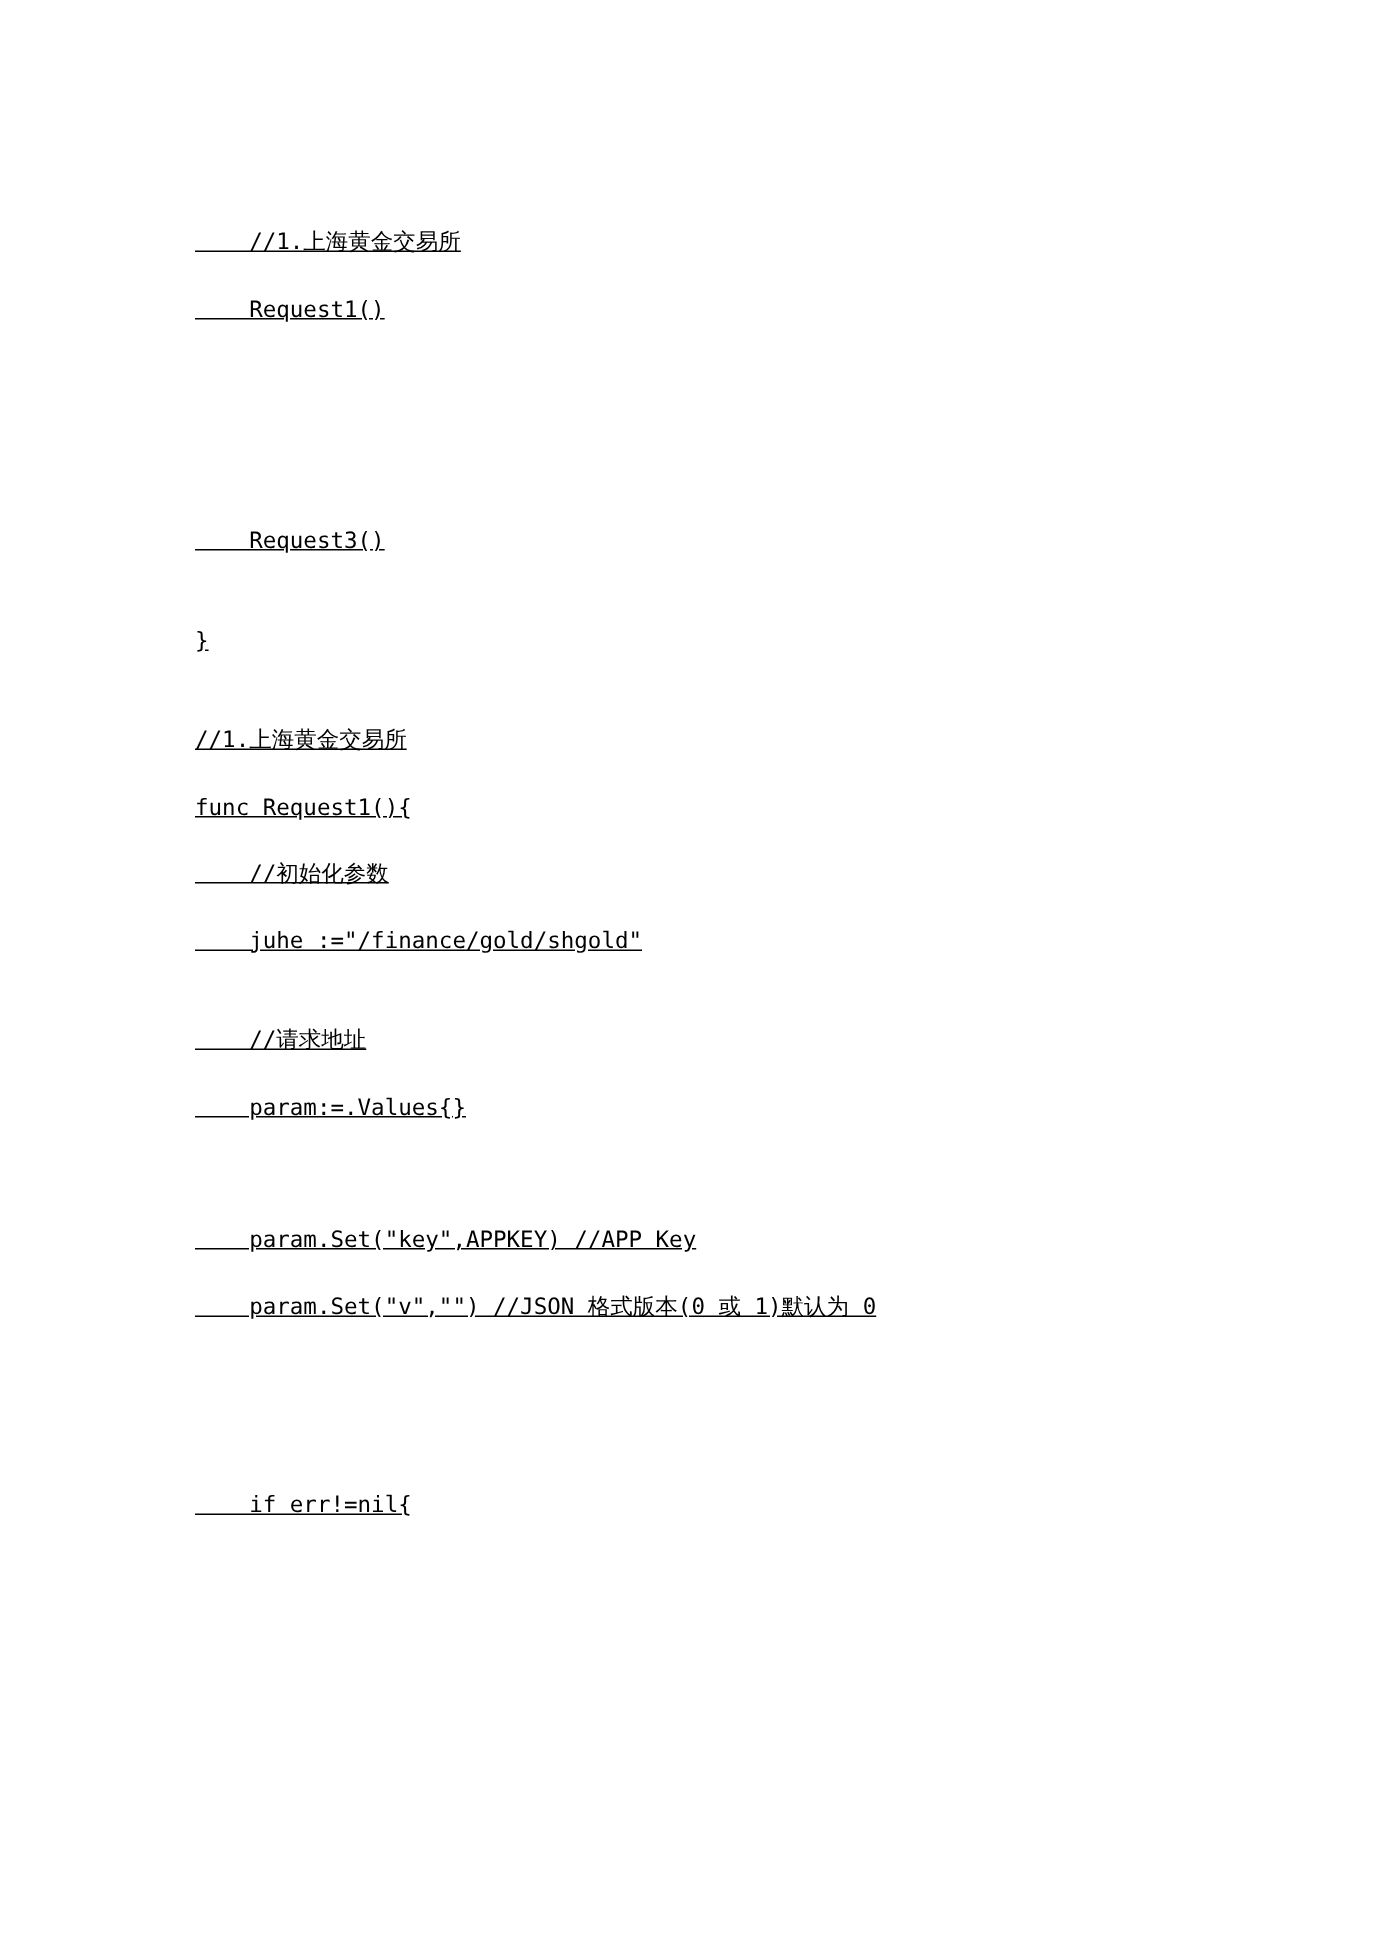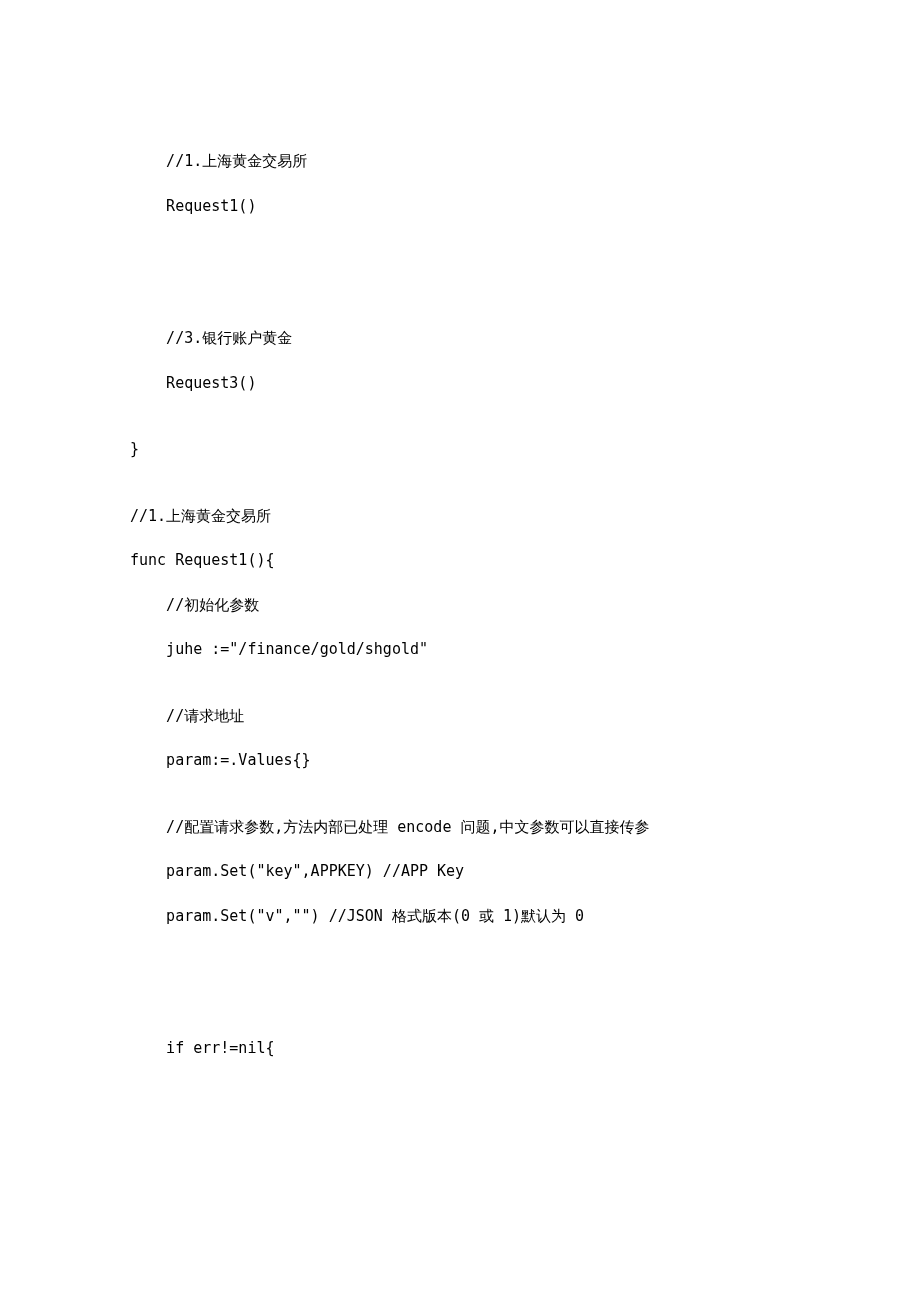--- a/index.html
+++ b/index.html
@@ -16,20 +16,21 @@
     font-family: "SimSun", "宋体", "Menlo", "Consolas", monospace;
     font-size: 15px;
     color: #000000;
     line-height: 1.5;
   }
   .code-line {
     white-space: pre;
     margin: 0;
     padding: 0;
     min-height: 22px;
+    text-decoration: underline;
   }
   .blank {
     height: 22px;
   }
   .para-gap {
     height: 22px;
   }
 </style>
 </head>
 <body>
@@ -39,21 +40,20 @@
   <div class="code-line">    //1.上海黄金交易所</div>
   <div class="para-gap"></div>
   <div class="code-line">    Request1()</div>
   <div class="para-gap"></div>
   <div class="blank"></div>
 
   <div class="para-gap"></div>
   <div class="para-gap"></div>
   <div class="blank"></div>
 
-  <div class="code-line">    //3.银行账户黄金</div>
   <div class="para-gap"></div>
   <div class="code-line">    Request3()</div>
   <div class="para-gap"></div>
   <div class="blank"></div>
 
   <div class="code-line">}</div>
   <div class="para-gap"></div>
   <div class="blank"></div>
 
   <div class="code-line">//1.上海黄金交易所</div>
@@ -65,21 +65,20 @@
   <div class="code-line">    juhe :="/finance/gold/shgold"</div>
   <div class="para-gap"></div>
   <div class="blank"></div>
 
   <div class="code-line">    //请求地址</div>
   <div class="para-gap"></div>
   <div class="code-line">    param:=.Values{}</div>
   <div class="para-gap"></div>
   <div class="blank"></div>
 
-  <div class="code-line">    //配置请求参数,方法内部已处理 encode 问题,中文参数可以直接传参</div>
   <div class="para-gap"></div>
   <div class="code-line">    param.Set("key",APPKEY) //APP Key</div>
   <div class="para-gap"></div>
   <div class="code-line">    param.Set("v","") //JSON 格式版本(0 或 1)默认为 0</div>
   <div class="para-gap"></div>
   <div class="blank"></div>
   <div class="blank"></div>
 
   <div class="para-gap"></div>
   <div class="para-gap"></div>

